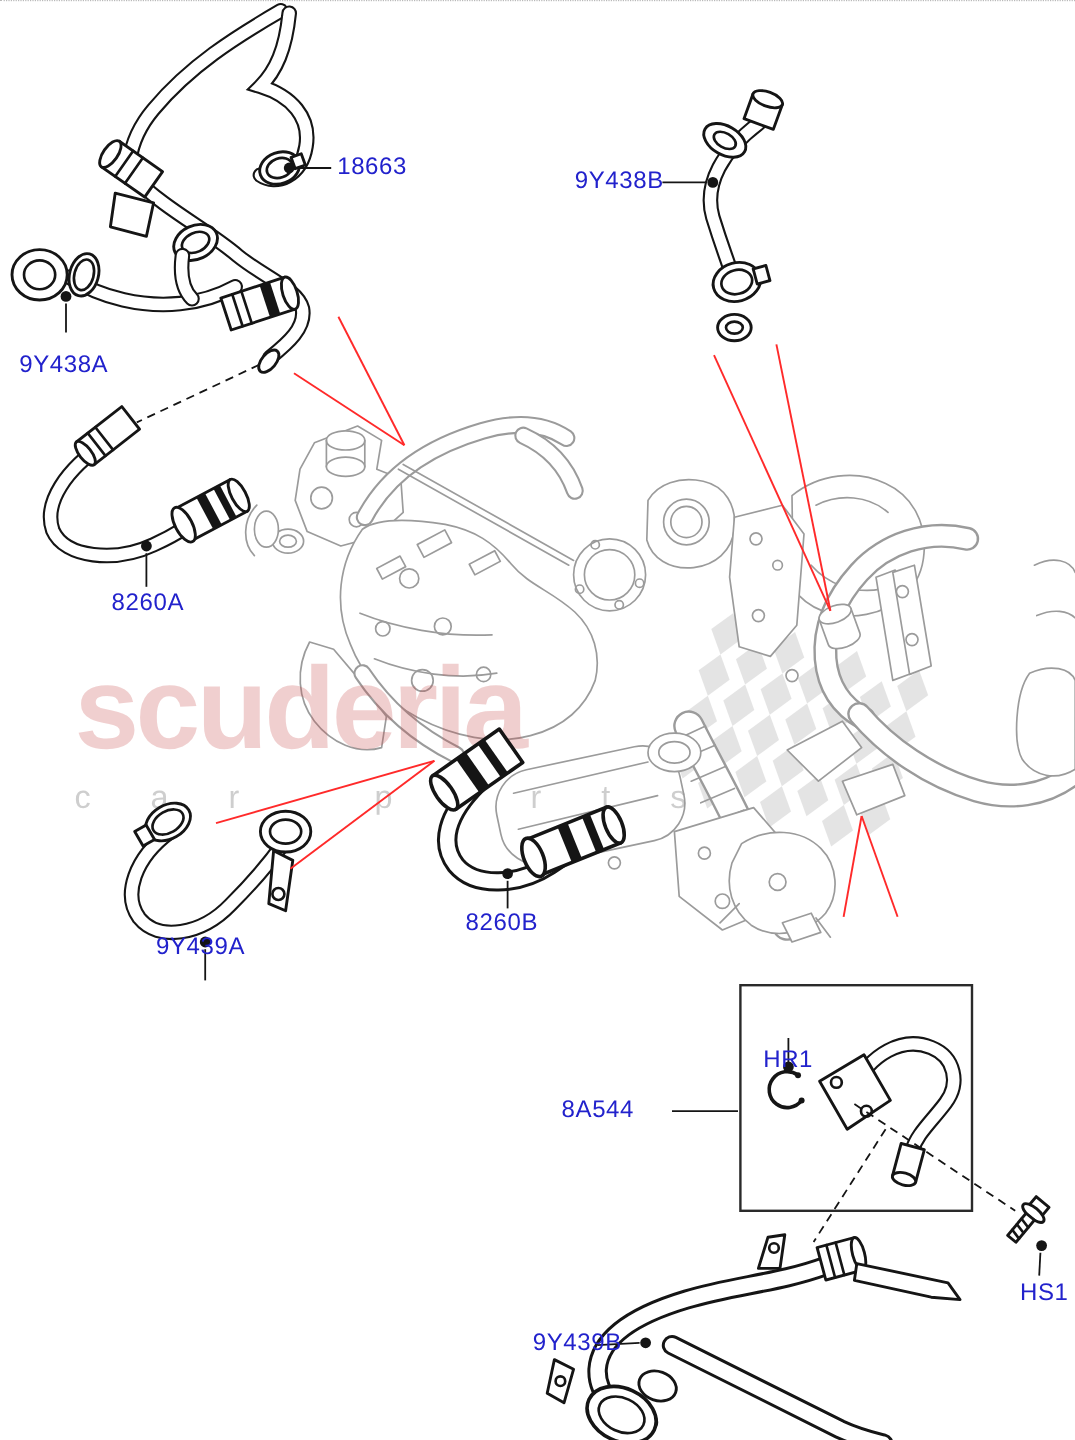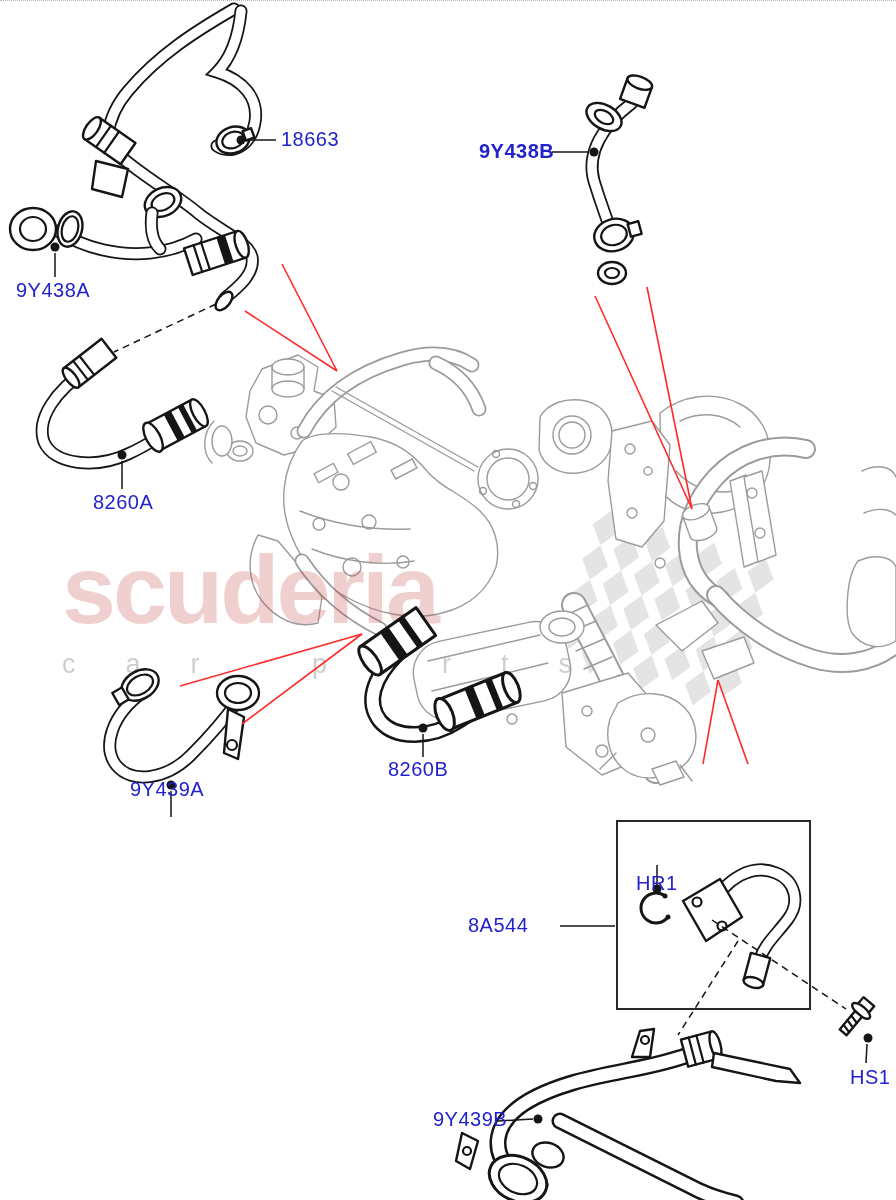--- a/index.html
+++ b/index.html
@@ -379,22 +379,22 @@
         <path class="ldr" d="M533,1118 L498,1120"></path>
     <path class="ldr" d="M560,925 L615,925"></path>
     <circle class="dot" cx="657" cy="888" r="4.5"></circle>
         <path class="ldr" d="M657,864 L657,884"></path>
     <circle class="dot" cx="868" cy="1037" r="4.5"></circle>
         <path class="ldr" d="M867,1043 L866,1062"></path>
   </g>
 </svg>
 
   <div class="plabel" style="left:281px;top:128px;">18663</div>
-  <div class="plabel" style="left:479px;top:140px;font-weight:bold;">9Y438B</div>
-  <div class="plabel" style="left:16px;top:279px;">9Y438A</div>
+  <div class="plabel" style="left:479px;top:140px;">9Y438B</div>
+  <div class="plabel" style="left:16px;top:293px;">9Y438A</div>
   <div class="plabel" style="left:93px;top:491px;text-align:right;">8260A</div>
   <div class="plabel" style="left:388px;top:758px;text-align:right;">8260B</div>
   <div class="plabel" style="left:130px;top:778px;text-align:right;">9Y439A</div>
-  <div class="plabel" style="left:433px;top:1108px;">9Y439B</div>
+  <div class="plabel" style="left:444px;top:1108px;">9Y439B</div>
   <div class="plabel" style="left:468px;top:914px;">8A544</div>
   <div class="plabel" style="left:636px;top:840px;margin-top:32px;">HR1</div>
   <div class="plabel" style="left:850px;top:1066px;">HS1</div>
 </div>
 
 </body></html>

